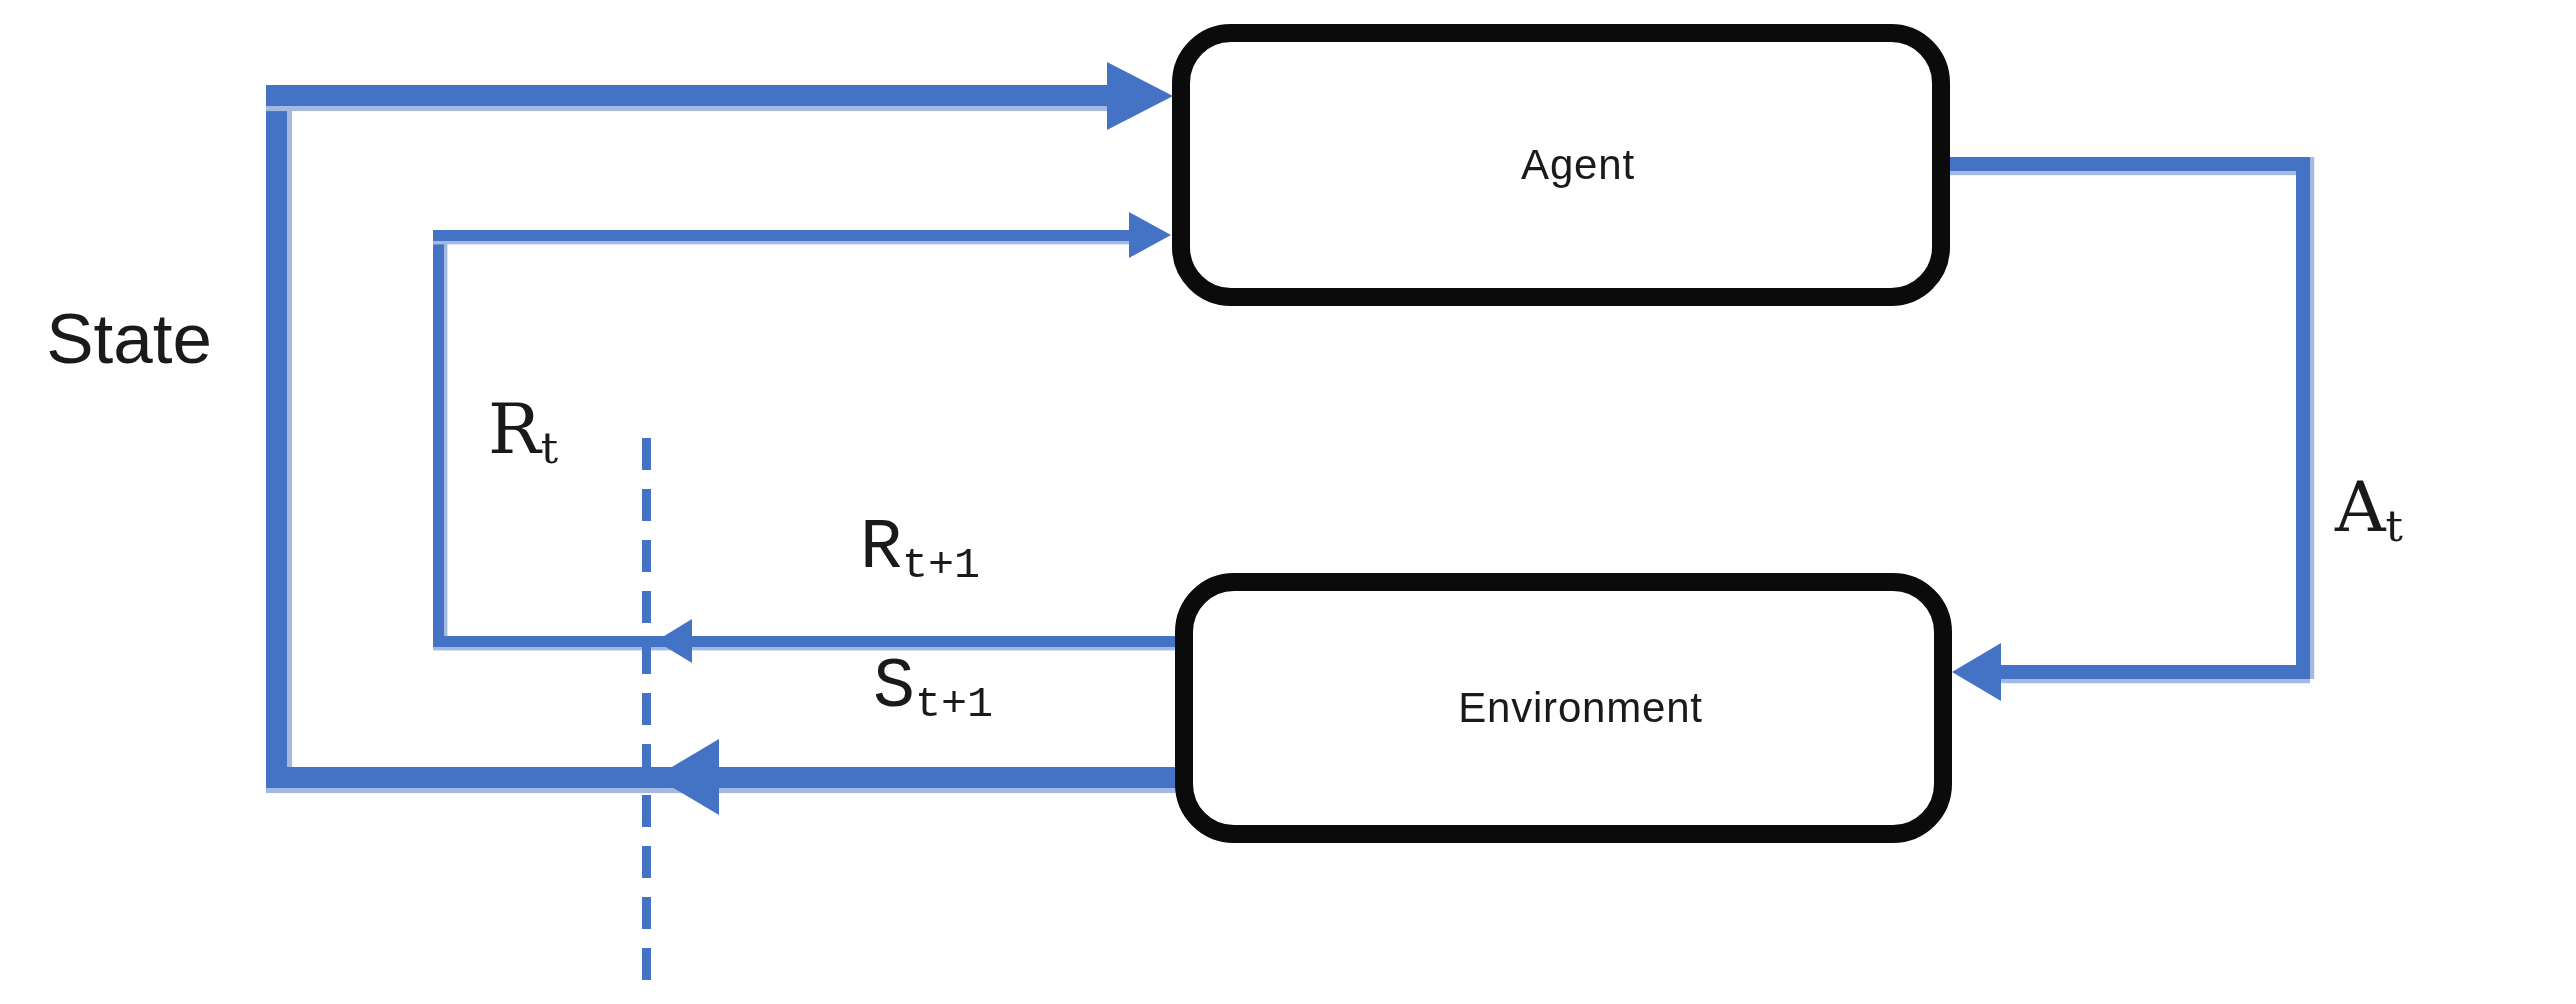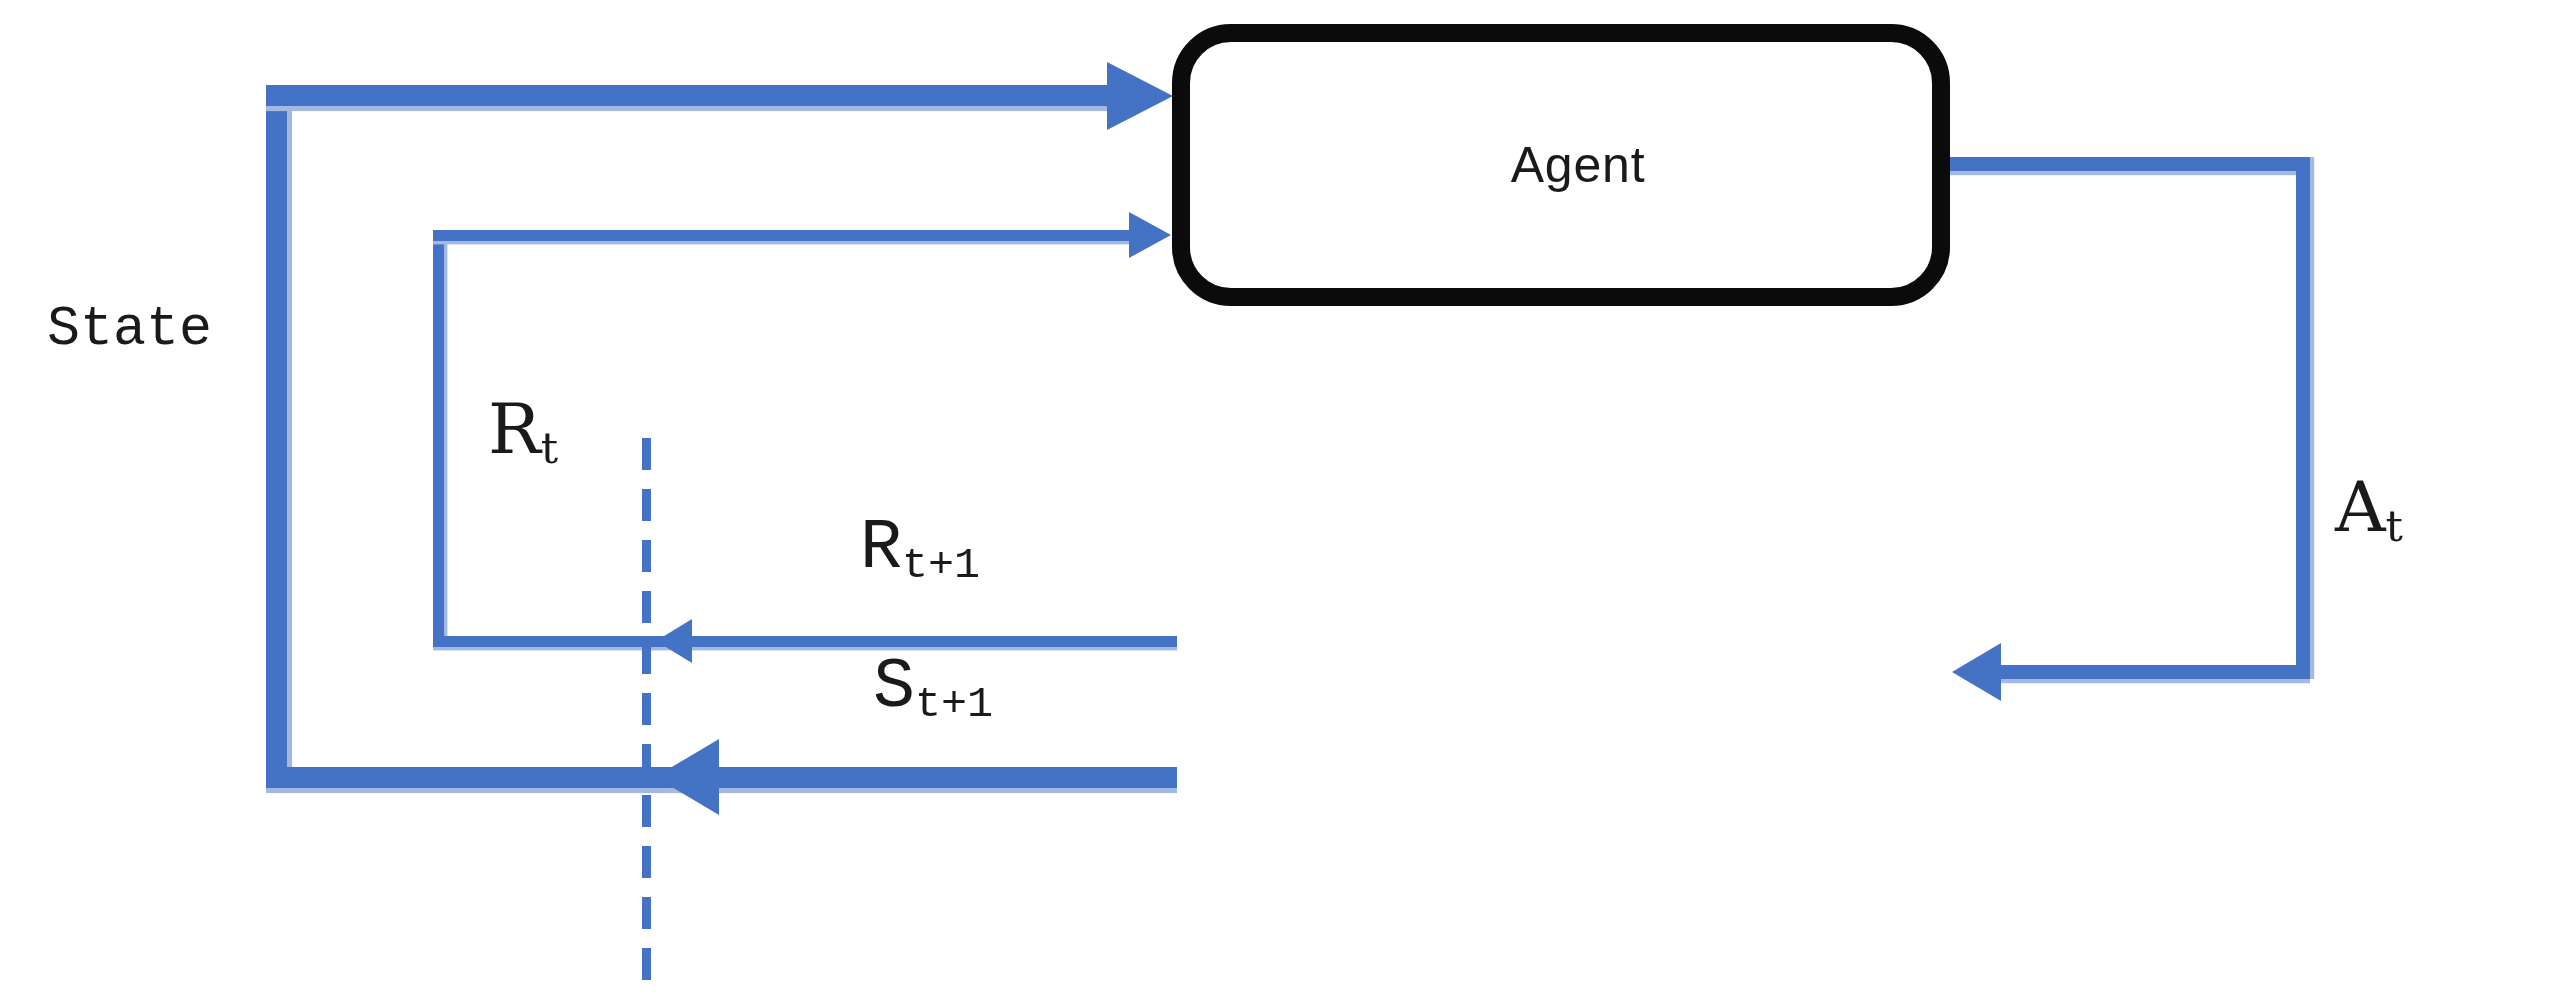--- a/index.html
+++ b/index.html
@@ -14,21 +14,21 @@
   .diagram{position:absolute;inset:0;width:2576px;height:1005px;}
 
   
   .node{
     position:absolute;
     background:#fff;
     border:18px solid var(--box_border);
     border-radius:59px;
     display:flex;align-items:center;justify-content:center;
     font-family:"Liberation Sans",sans-serif;
-    font-size:50px;font-weight:400;color:var(--text);
+    font-size:42px;font-weight:400;color:var(--text);
     letter-spacing:0.8px;
     padding-left:34px;
   }
   .node-agent{left:1172px;top:24px;width:778px;height:282px;}
   .node-environment{left:1175px;top:573px;width:777px;height:270px;}
 
   
   .h-line,.v-line{position:absolute;background:var(--arrow);}
   .h-line.thick{height:21px;box-shadow:0 5.1px 0 0 var(--arrow_light);}
   .v-line.thick{width:21px;box-shadow:5.1px 0 0 0 var(--arrow_light);}
@@ -47,22 +47,22 @@
   .head.left-small{border-top:22px solid transparent;border-bottom:22px solid transparent;border-right:36px solid var(--arrow);}
 
   .dashed-line{
     position:absolute;left:642px;top:438px;width:9.3px;height:549px;
     background:repeating-linear-gradient(to bottom,var(--arrow) 0 32px,transparent 32px 51px);
   }
 
   
   .word{
     position:absolute;
-    font-family:Liberation Mono, monospace;
-    font-size:55px;font-weight:400;color:var(--text);
+    font-family:Liberation Sans, sans-serif;
+    font-size:71px;font-weight:400;color:var(--text);
     white-space:nowrap;
   }
   .math{
     position:absolute;
     font-family:"DejaVu Serif",serif;
     font-size:70px;font-weight:400;color:var(--text);
     white-space:nowrap;
   }
   .math .sub{font-size:0.62em;vertical-align:-0.22em;}
   .ra{text-align:right;}
@@ -99,20 +99,23 @@
   <div class="h-line mid" style="left:1949px;top:157px;width:362px;"></div>
   <div class="v-line mid" style="left:2296px;top:157px;height:522px;"></div>
   <div class="h-line mid" style="left:1999px;top:665px;width:311px;"></div>
   <div class="head left-mid" style="left:1952px;top:643px;"></div>
 
   <div class="dashed-line"></div>
 
   <div class="node node-agent">
     <span>Agent</span>
   </div>
+  <div class="node node-environment">
+    <span>Environment</span>
+  </div>
 
   <div class="word ra lbl-state-word">State</div>
 
   <div class="math lbl-reward-math"><span>R</span><span class="sub">t</span></div>
 
   <div class="math ca lbl-rnext-math"><span>R</span><span class="sub">t+1</span></div>
 
   <div class="math ca lbl-snext-math"><span>S</span><span class="sub">t+1</span></div>
 
   <div class="math lbl-action-math"><span>A</span><span class="sub">t</span></div>

